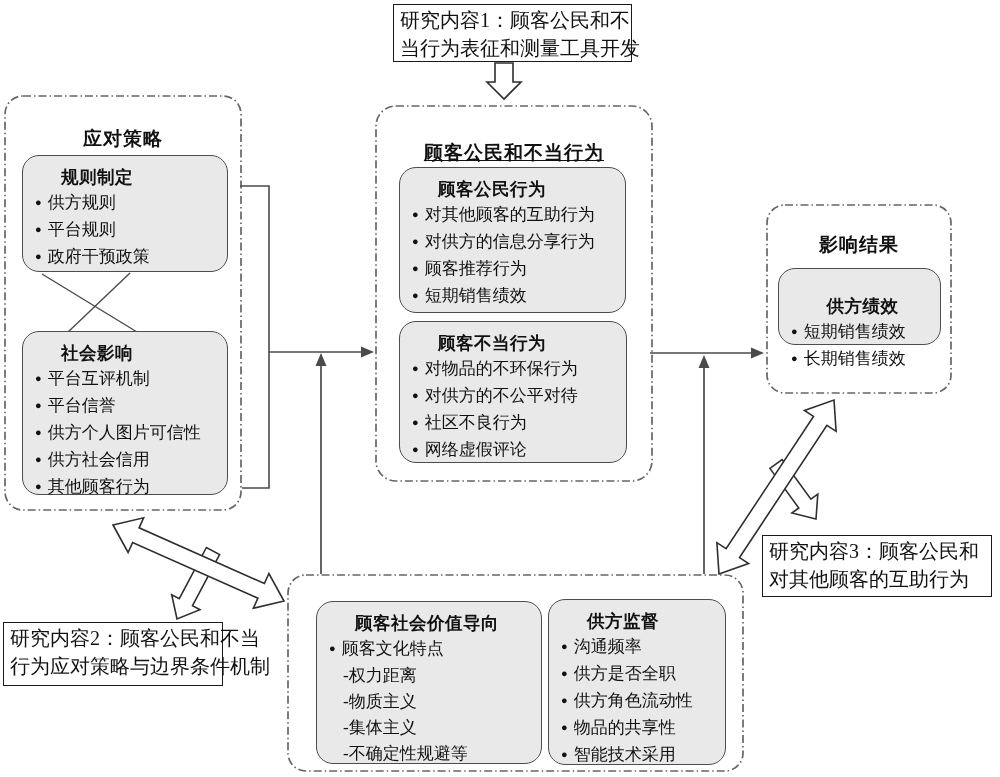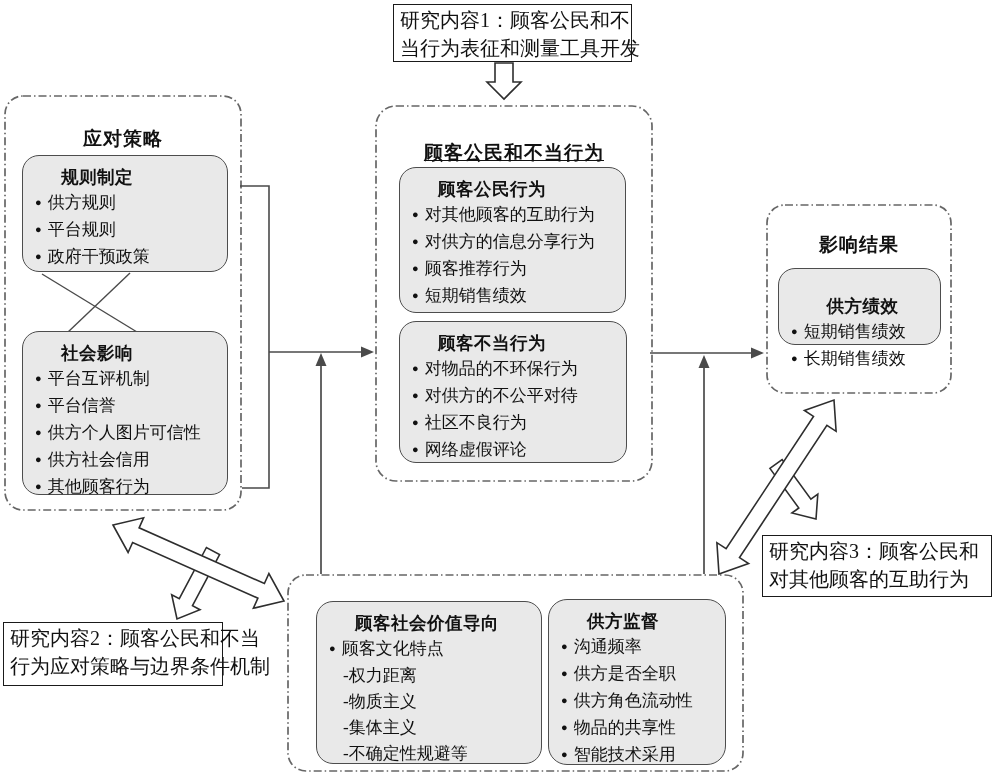--- a/index.html
+++ b/index.html
@@ -210,21 +210,21 @@
         </div>
         <div class="li sub">
           <span>-集体主义</span>
         </div>
         <div class="li sub">
           <span>-不确定性规避等</span>
         </div>
       </div>
   </div>
 
-  <div class="graybox" style="left:548px; top:599px; width:178px; height:166px;border-radius:19px;">
+  <div class="graybox" style="left:548px; top:599px; width:178px; height:166px;">
     <div class="btitle">供方监督</div>
     <div>
         <div class="li">
           <span class="dot">●</span>
           <span>沟通频率</span>
         </div>
         <div class="li">
           <span class="dot">●</span>
           <span>供方是否全职</span>
         </div>

